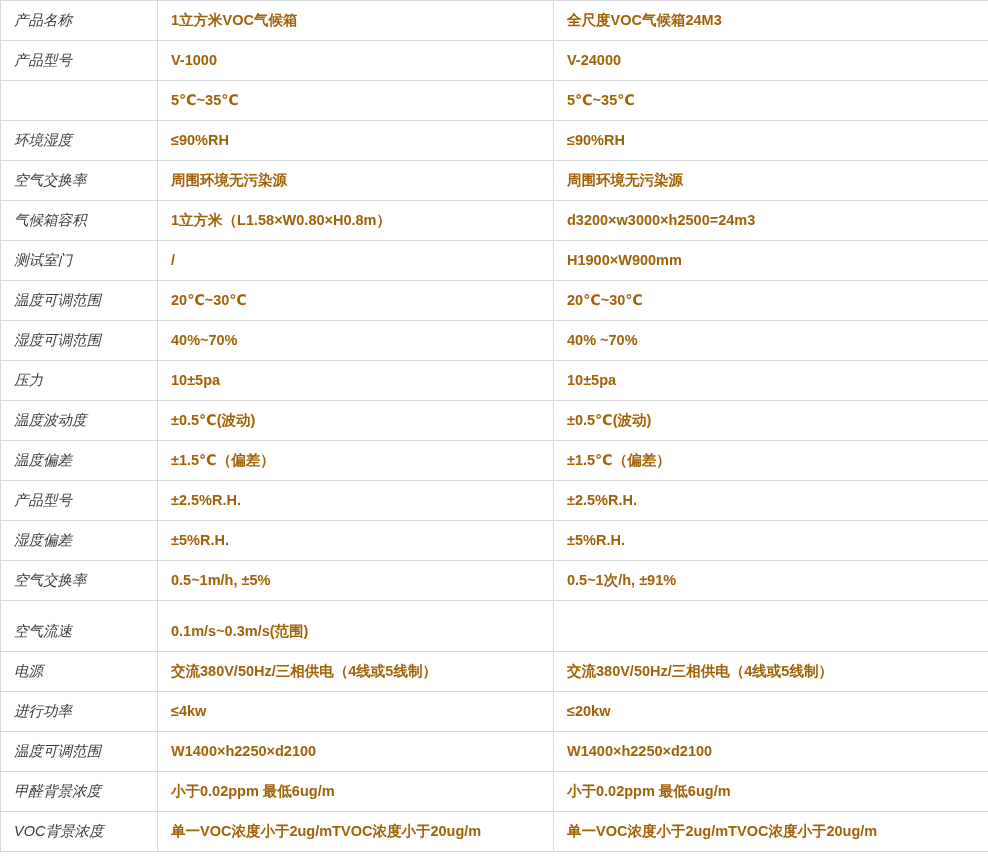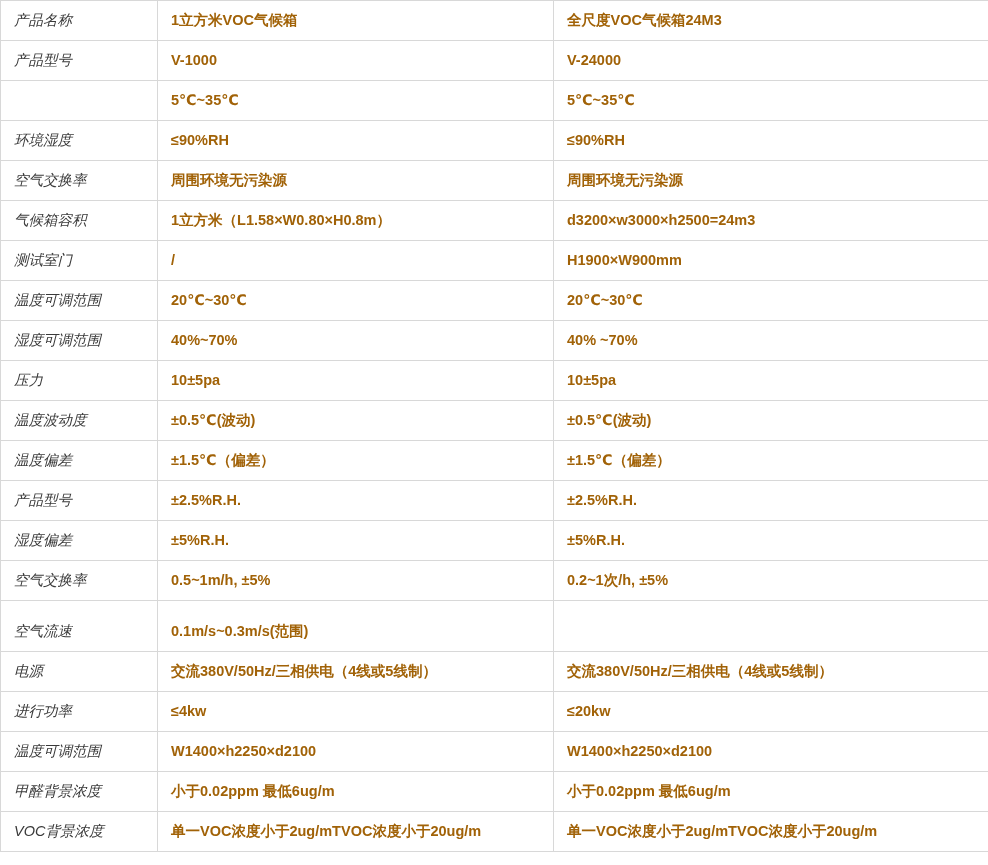--- a/index.html
+++ b/index.html
@@ -123,21 +123,21 @@
         <td class="value">±2.5%R.H.</td>
       </tr>
       <tr>
         <td class="label">湿度偏差</td>
         <td class="value">±5%R.H.</td>
         <td class="value">±5%R.H.</td>
       </tr>
       <tr>
         <td class="label">空气交换率</td>
         <td class="value">0.5~1m/h, ±5%</td>
-        <td class="value">0.2~1次/h, ±5%</td>
+        <td class="value">0.5~1次/h, ±91%</td>
       </tr>
       <tr class="tall">
         <td class="label">空气流速</td>
         <td class="value">0.1m/s~0.3m/s(范围)</td>
         <td class="value"></td>
       </tr>
       <tr>
         <td class="label">电源</td>
         <td class="value">交流380V/50Hz/三相供电（4线或5线制）</td>
         <td class="value">交流380V/50Hz/三相供电（4线或5线制）</td>

